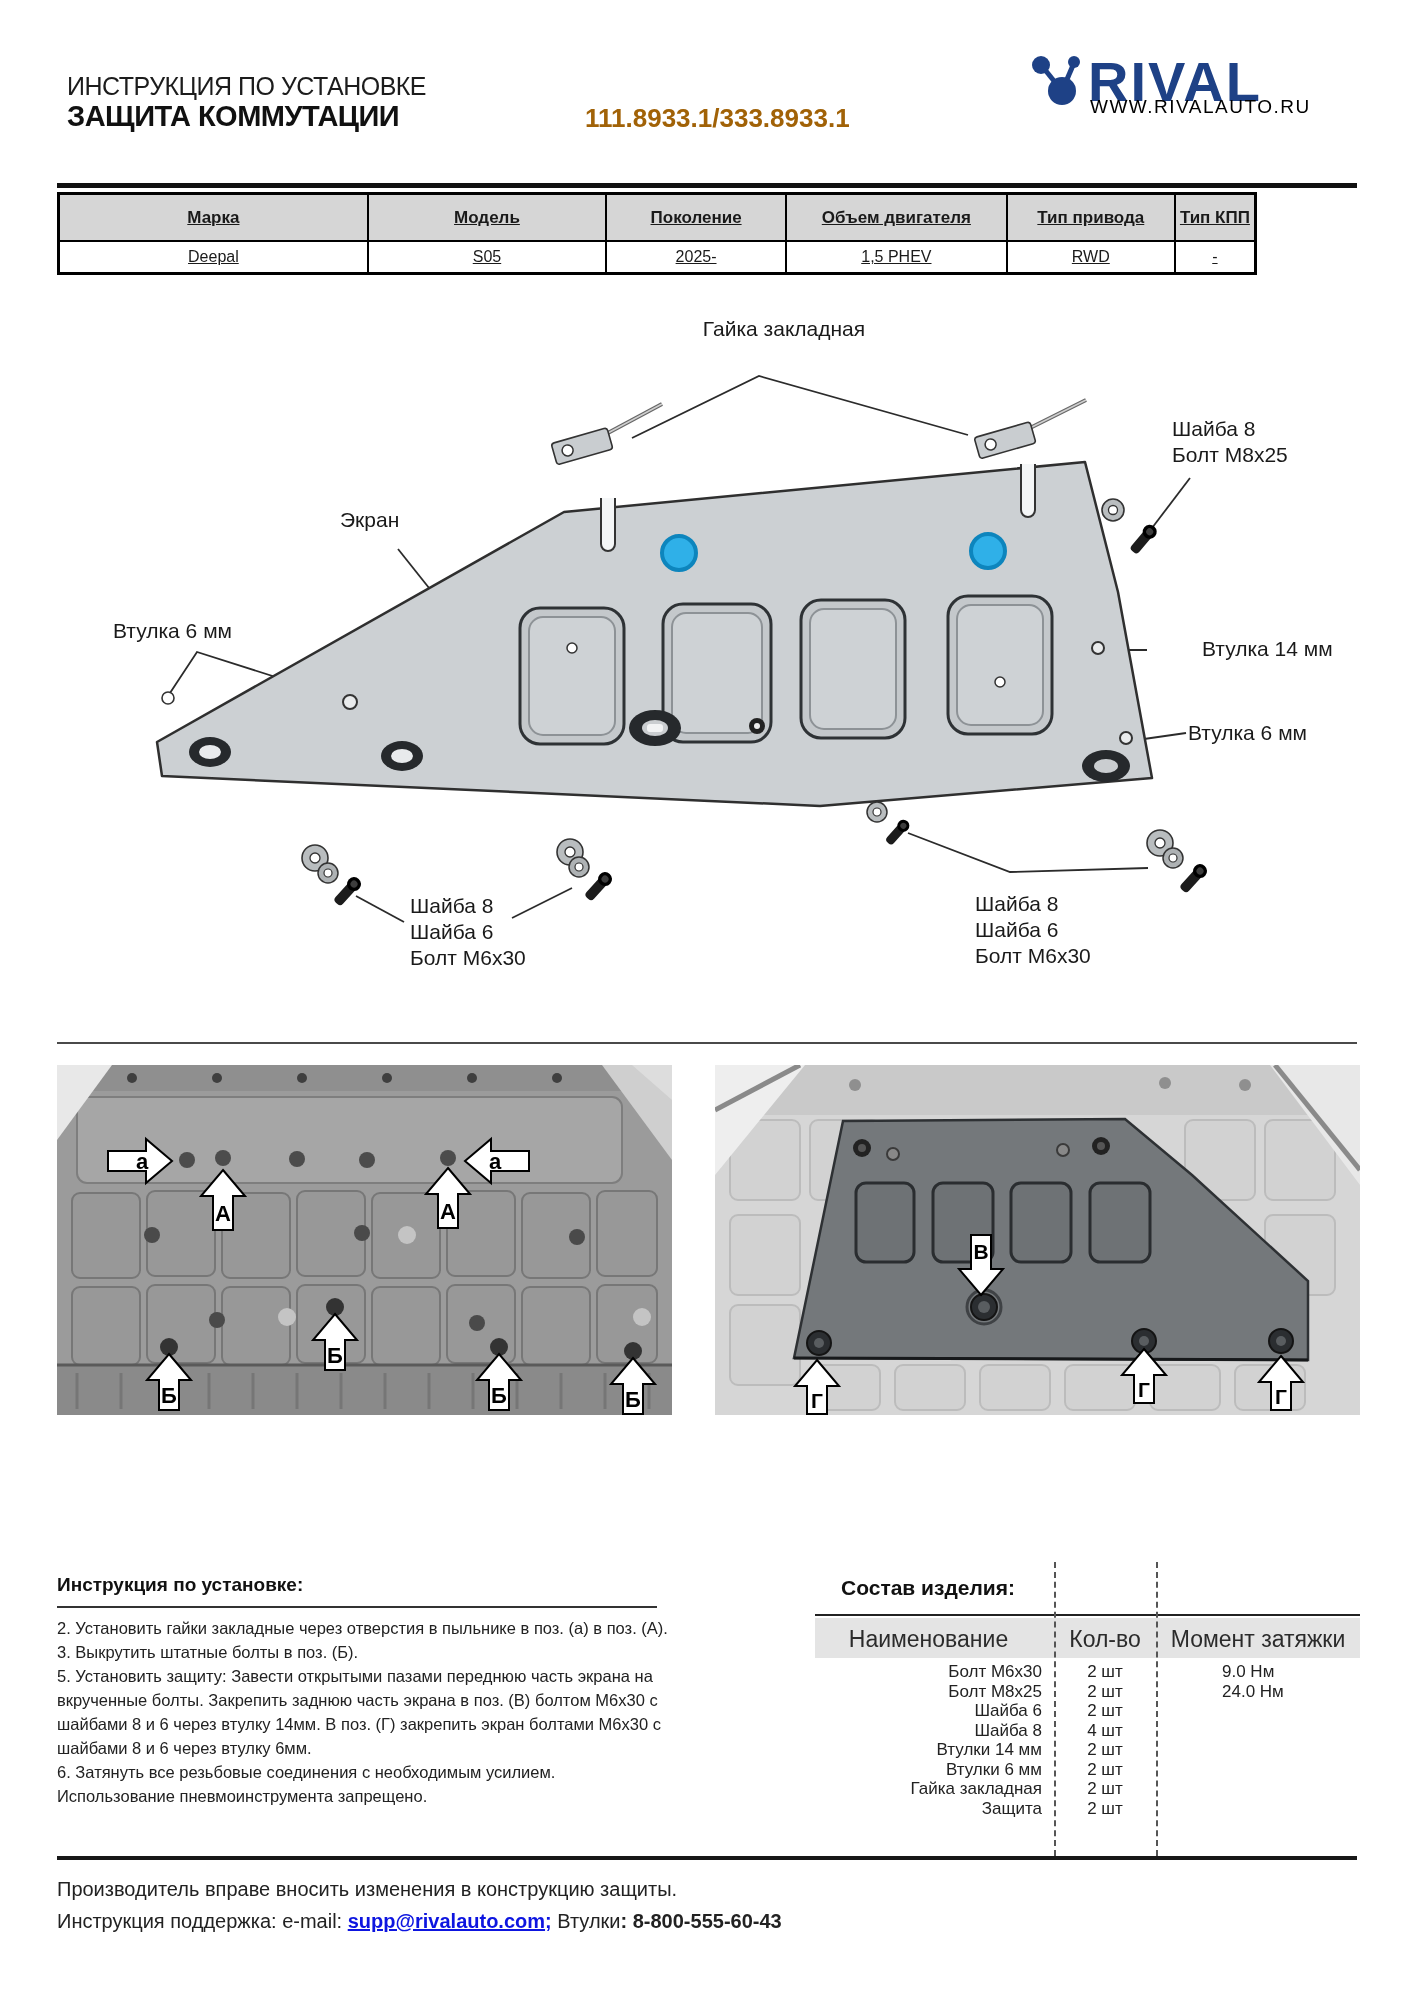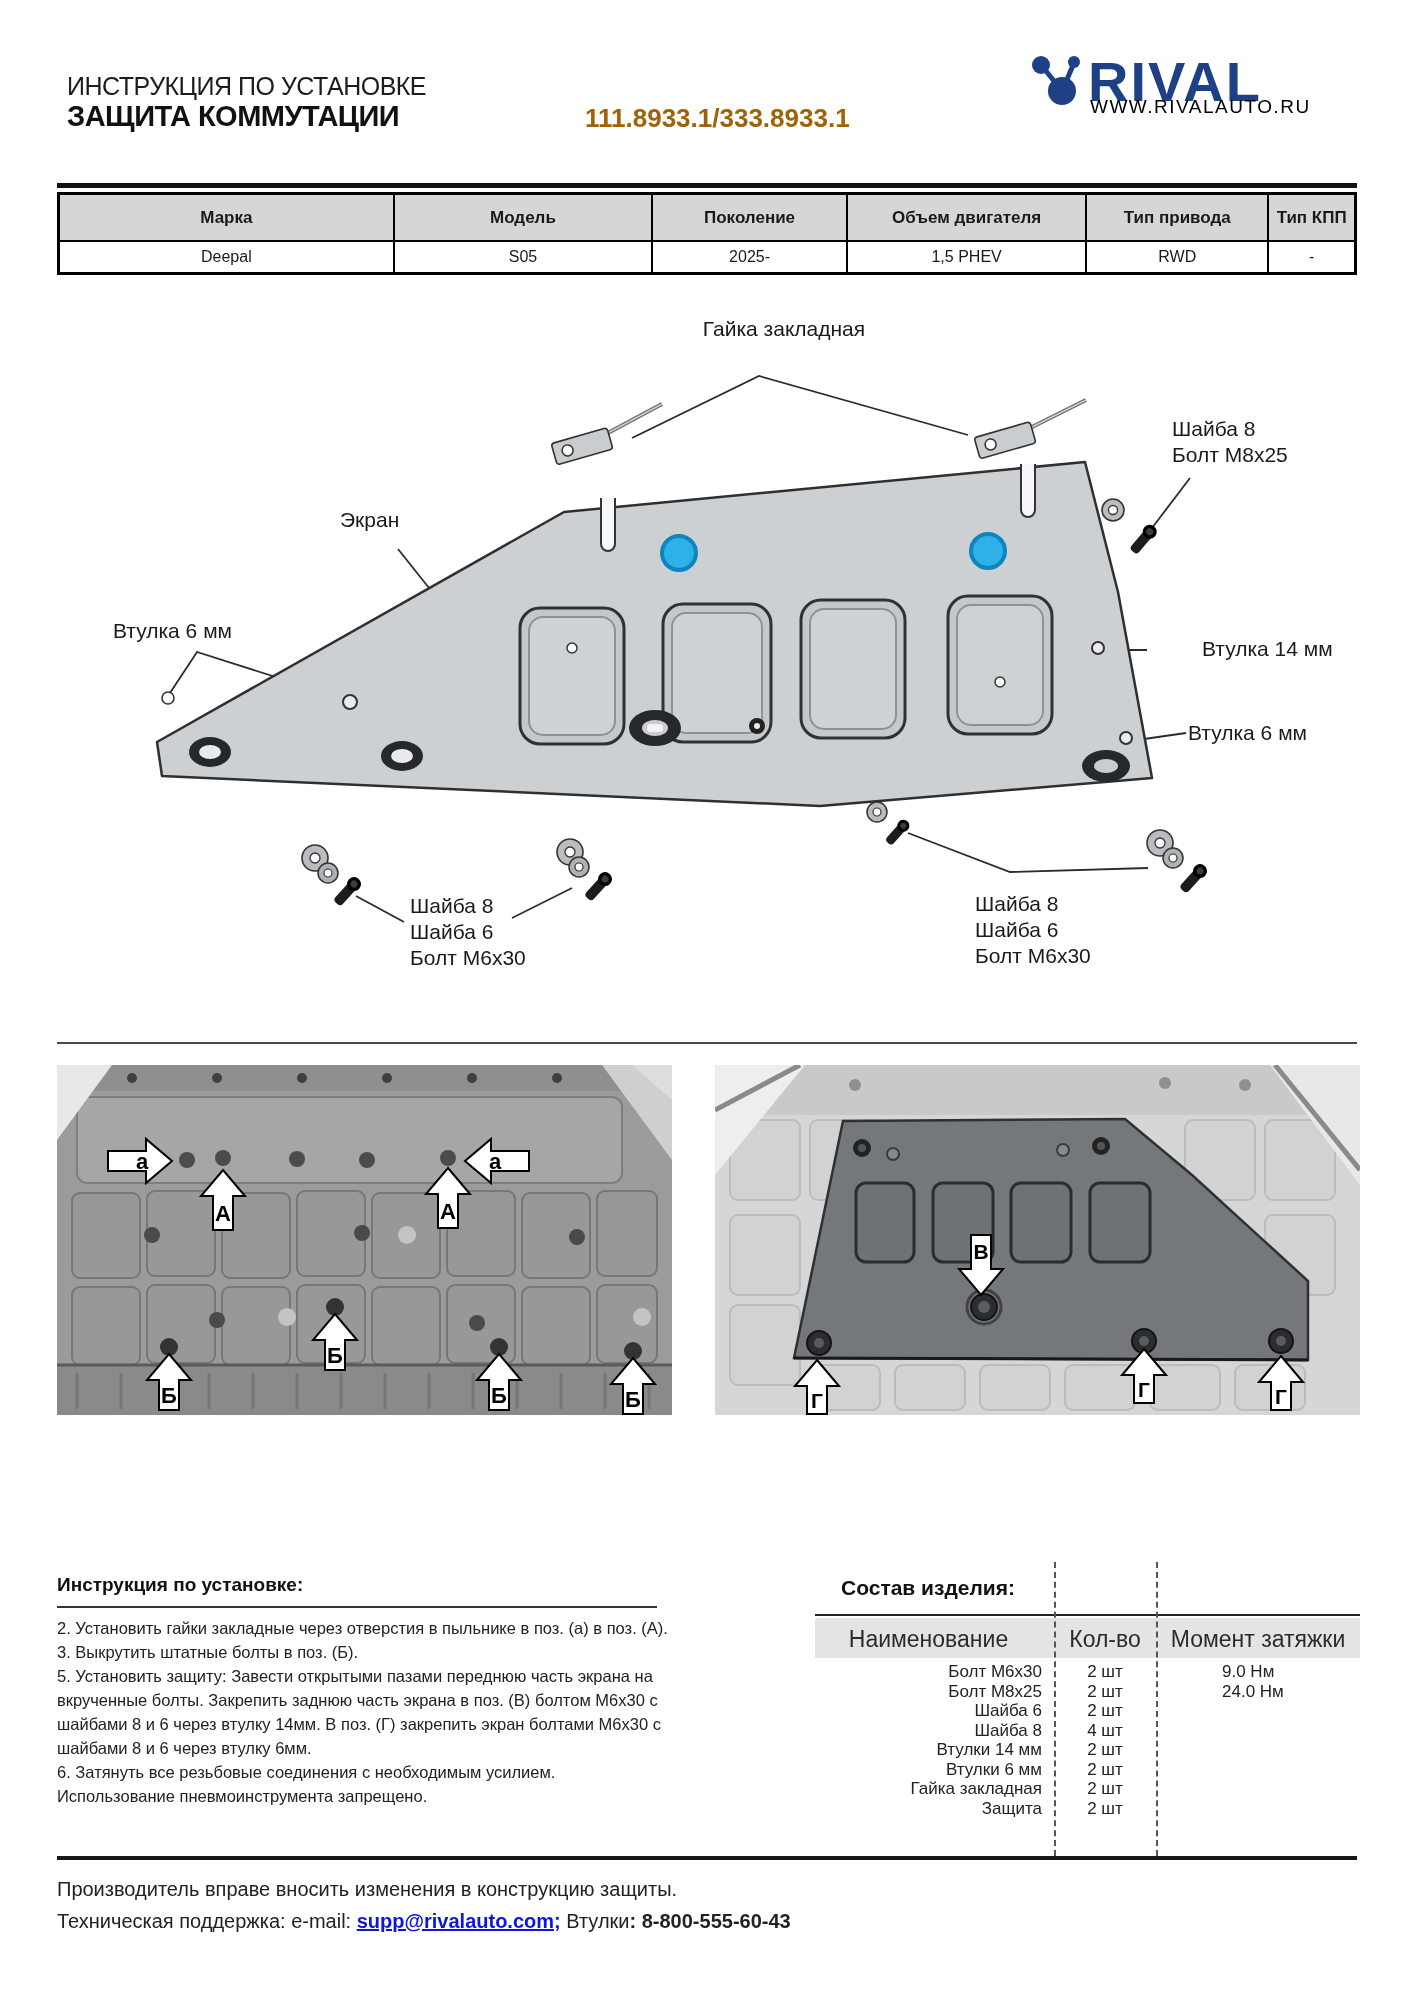--- a/index.html
+++ b/index.html
@@ -8,21 +8,21 @@
   .abs{position:absolute;}
   
   .doc-type{left:67px;top:72px;font-size:25px;letter-spacing:-.5px;color:#1c1c1c;}
   .product-title{left:67px;top:100px;font-size:29px;font-weight:bold;letter-spacing:-.5px;color:#111;}
   .part-numbers{left:585px;top:103px;font-size:26px;font-weight:bold;color:#a16207;}
   .brand-word{left:1088px;top:54px;font-size:56px;font-weight:800;letter-spacing:2px;color:#1e4186;line-height:1;}
   .brand-site{left:1090px;top:96px;font-size:19px;letter-spacing:1.5px;color:#000000;}
   
   .rule{background:#111;}
   
-  table.veh{position:absolute;left:57px;top:192px;width:1300px;border-collapse:collapse;table-layout:fixed;}
+  table.veh{position:absolute;left:57px;top:192px;width:1200px;border-collapse:collapse;table-layout:fixed;text-decoration:underline;}
   table.veh td{border:2px solid #000;text-align:center;vertical-align:middle;}
   table.veh tr.hd td{background:#d6d6d6;font-weight:bold;font-size:17px;height:43px;}
   table.veh tr.val td{background:#fff;font-size:16px;height:28px;}
   
   .dlabel{font-size:21px;color:#1a1a1a;line-height:26px;white-space:nowrap;}
   
   .photo{position:absolute;top:1065px;}
   
   .instr-head{left:57px;top:1574px;font-size:19px;font-weight:bold;color:#111;}
   .instr-rule{left:57px;top:1606px;width:600px;height:2px;background:#333;}
@@ -443,16 +443,16 @@
   <div class="abs prow pname" style="top:1759.5px">Втулки 6 мм</div>
   <div class="abs prow pqty" style="top:1759.5px">2 шт</div>
   <div class="abs prow pname" style="top:1779px">Гайка закладная</div>
   <div class="abs prow pqty" style="top:1779px">2 шт</div>
   <div class="abs prow pname" style="top:1798.5px">Защита</div>
   <div class="abs prow pqty" style="top:1798.5px">2 шт</div>
 
   <div class="abs bottom-rule"></div>
   <div class="abs foot1">Производитель вправе вносить изменения в конструкцию защиты.</div>
   <div class="abs foot2">
-    <span>Техническая поддержка:  e-mail: </span><a href="#" class="email">supp@rivalauto.com</a><span class="email">;</span><span> Втулки</span><span class="phone-b">: 8-800-555-60-43</span>
+    <span>Инструкция поддержка:  e-mail: </span><a href="#" class="email">supp@rivalauto.com</a><span class="email">;</span><span> Втулки</span><span class="phone-b">: 8-800-555-60-43</span>
   </div>
 
 </div>
 
 </body></html>

